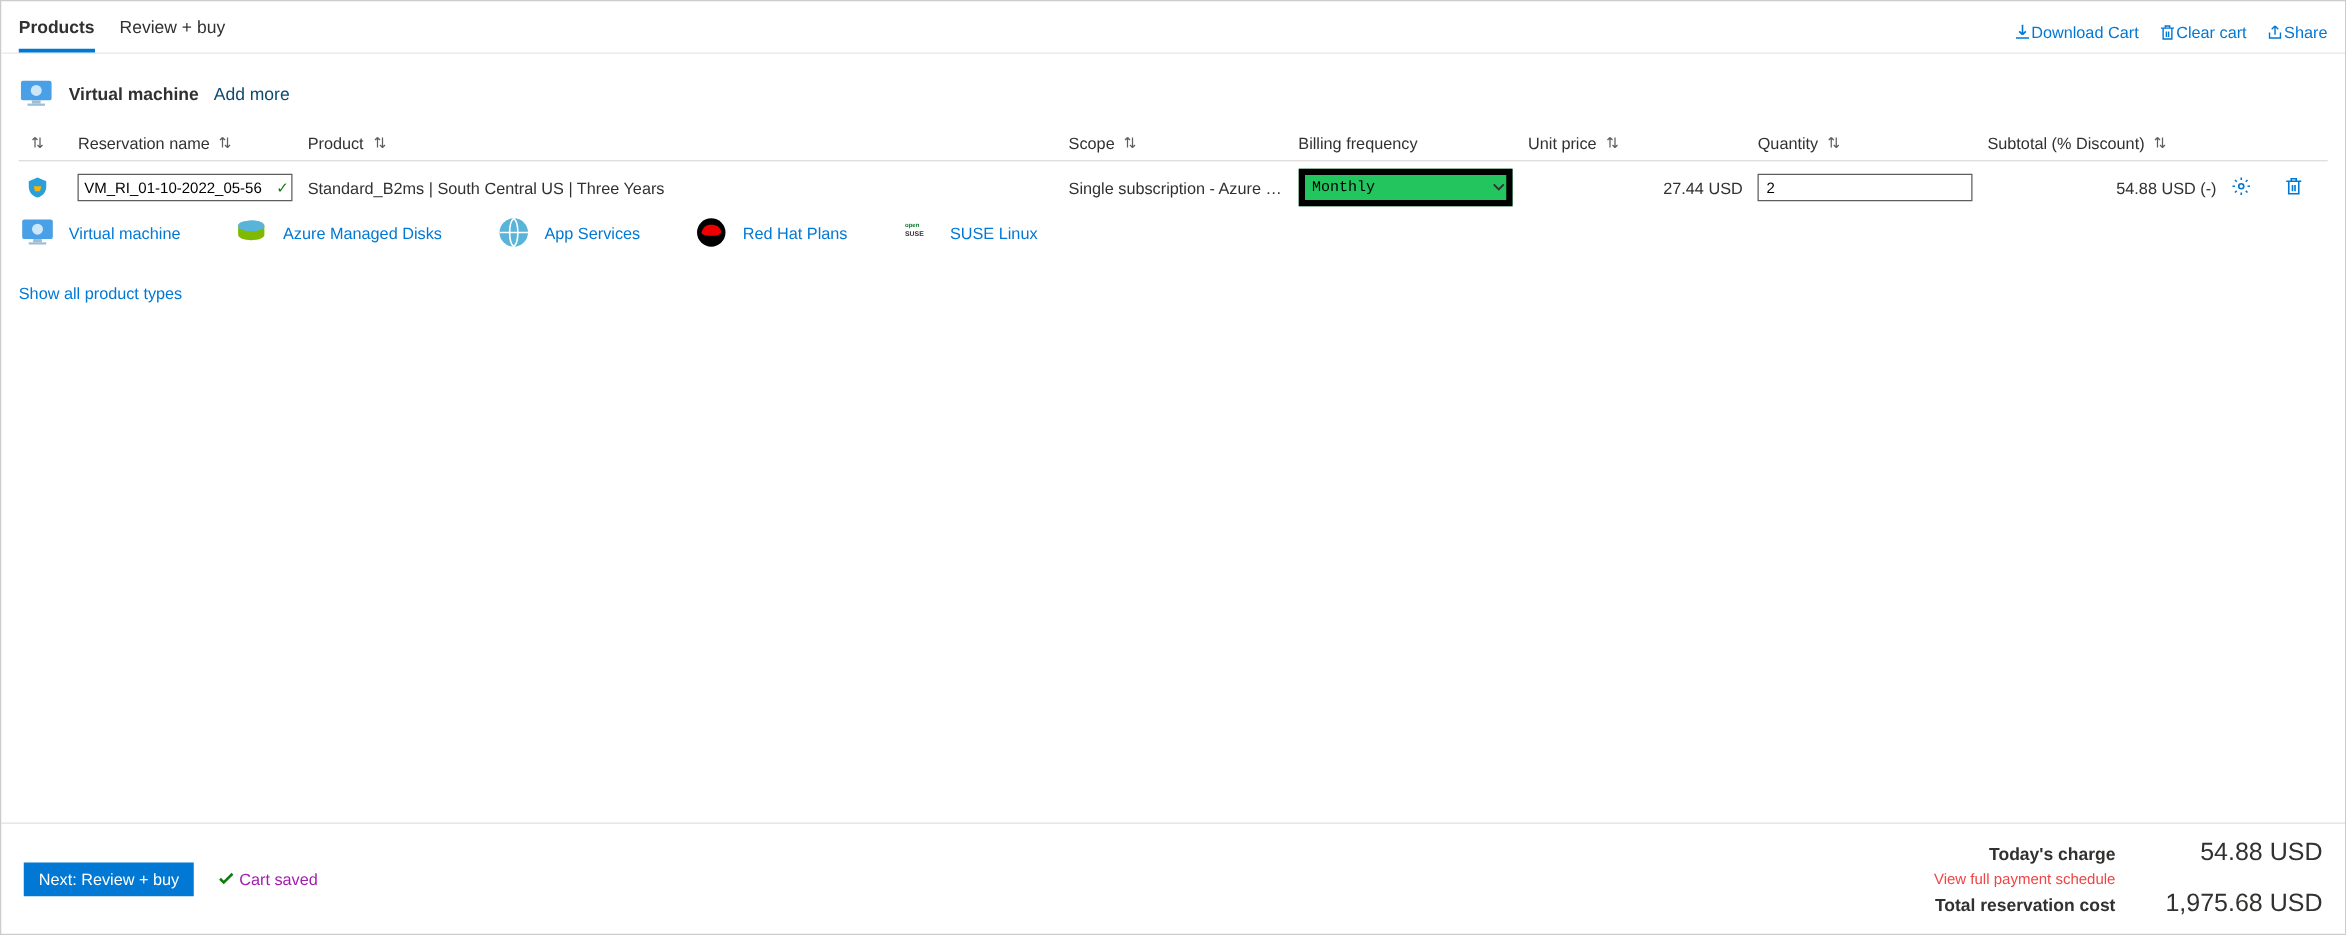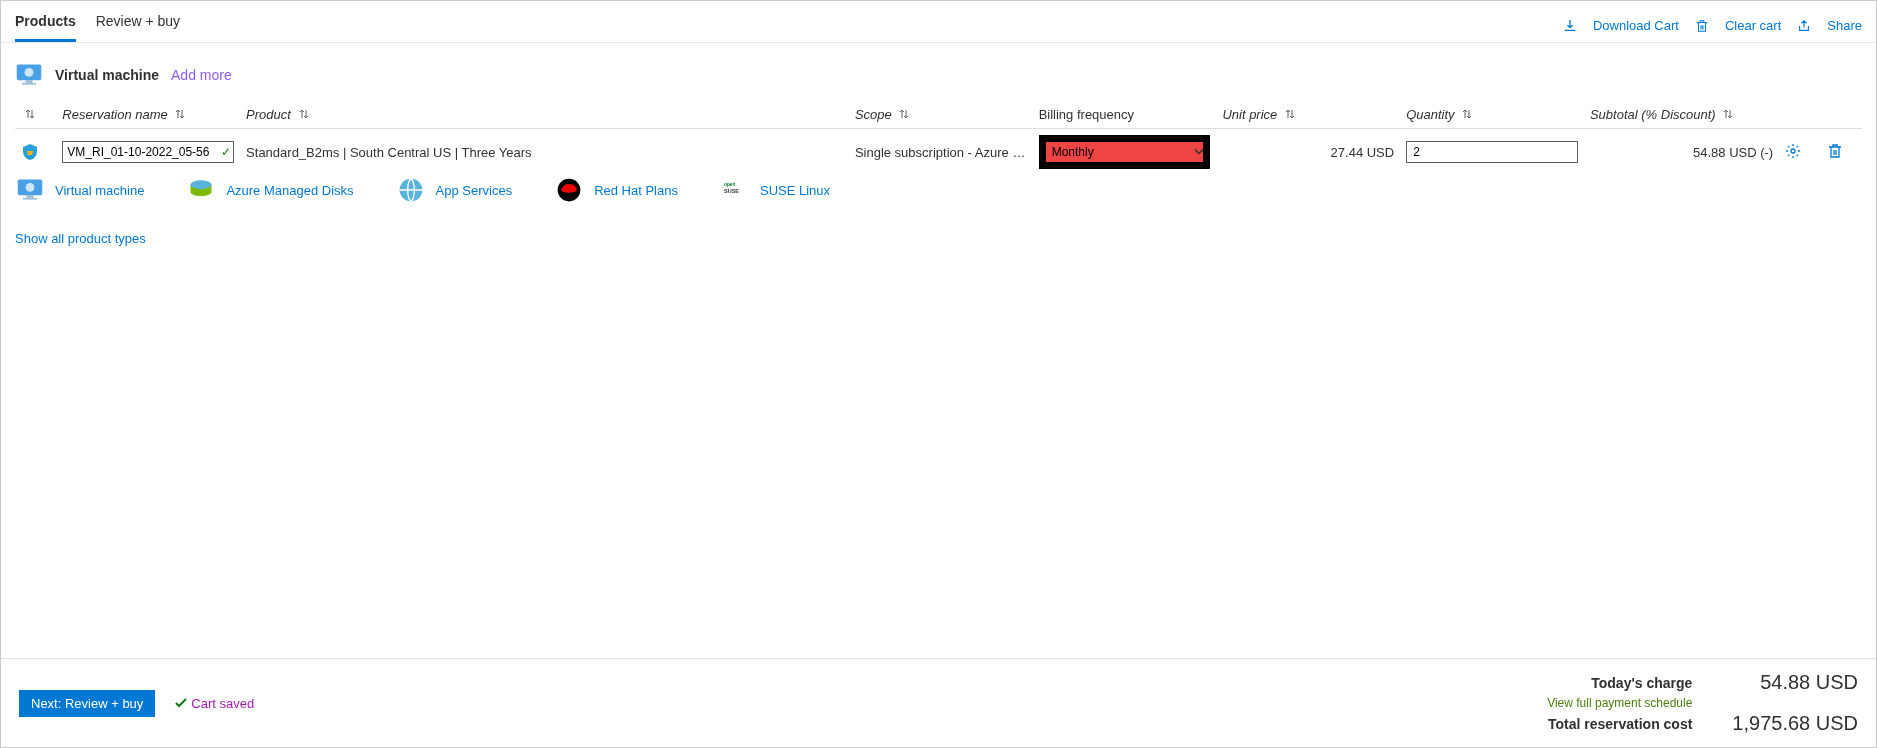--- a/index.html
+++ b/index.html
@@ -4,30 +4,30 @@
 <style>
   * { box-sizing: border-box; margin: 0; padding: 0; }
   body { font-family: 'Segoe UI', Tahoma, sans-serif; font-size: 13px; color: #323130; background: #fff; width: 1877px; height: 748px; border: 1px solid #ccc; display: flex; flex-direction: column; overflow: hidden; }
 
   
   .topbar { display: flex; align-items: center; padding: 8px 14px 0 14px; border-bottom: 1px solid #e8e8e8; position: relative; }
   .tabs { display: flex; gap: 20px; justify-content: space-between; }
   .tab { padding: 4px 0 10px 0; cursor: pointer; font-size: 14px; color: #323130; }
   .tab.active { font-weight: 600; border-bottom: 3px solid #0078d4; }
   .top-actions { margin-left: auto; display: flex; gap: 16px; align-items: center; color: #0078d4; font-size: 13px; }
-  .top-actions .action { display: inline-flex; align-items: center; gap: 16px; cursor: pointer; }
+  .top-actions .action { display: inline-flex; align-items: center; gap: 0; cursor: pointer; }
   .top-actions .action svg { width: 14px; height: 14px; }
 
   
   .content { flex: 1; padding: 18px 14px 0 14px; overflow: auto; }
 
   .section-hdr { display: flex; align-items: center; gap: 12px; margin-bottom: 12px; }
   .vm-icon { width: 28px; height: 28px; display:flex; align-items:center; justify-content:center; }
   .section-title { font-weight: 600; font-size: 14px; }
-  .add-more-link { color: #8b5cf6; font-size: 14px; cursor: pointer; }
+  .add-more-link { color: #0c4a6e; font-size: 14px; cursor: pointer; }
 
   
   .tbl { width: 100%; border-collapse: collapse; table-layout: fixed; }
   .tbl th { text-align: left; font-weight: 400; font-size: 13px; color: #323130; padding: 6px 6px; border-bottom: 1px solid #e1dfdd; white-space: nowrap; }
   .tbl td { padding: 6px 6px; font-size: 13px; vertical-align: middle; white-space: nowrap; overflow: hidden; text-overflow: ellipsis; }
   .col-icon { width: 36px; }
   .col-name { width: 160px; }
   .col-prod { width: 530px; }
   .col-scope { width: 160px; }
   .col-freq { width: 160px; }
@@ -38,21 +38,21 @@
   .col-del  { width: 36px; text-align:center; }
 
   .sort-icon { display:inline-block; margin-left:4px; color:#605e5c; }
   .sort-icon svg { width:10px; height:10px; }
 
   .row-badge { display:inline-block; width:18px; height:18px; vertical-align:middle; }
   .name-input { width: 100%; border: 1px solid #605e5c; padding: 3px 20px 3px 4px; font-size: 12px; position: relative; }
   .name-wrap { position: relative; display: inline-block; width: 100%; }
   .name-wrap .check { position:absolute; right:3px; top:50%; transform:translateY(-50%); color:#107C10; font-size:12px; }
 
-  .freq-select { width: 100%; border: 7px solid #000000; padding: 3px 20px 3px 6px; font-size: 12px; background:#ef4444; appearance:none; position:relative; }
+  .freq-select { width: 100%; border: 5px solid #000000; padding: 3px 20px 3px 6px; font-size: 12px; background:#22c55e; appearance:none; position:relative;font-family:Liberation Mono, monospace; }
   .select-wrap { position:relative; width:100%; display:inline-block; }
   .select-wrap .chev { position:absolute; right:6px; top:50%; transform:translateY(-50%); pointer-events:none; }
   .qty-input { width: 100%; border: 1px solid #605e5c; padding: 3px 6px; font-size: 12px; }
 
   .unit-cell, .sub-cell { text-align: right; }
 
   .gear-btn, .del-btn { cursor: pointer; color:#0078d4; display:inline-flex; justify-content:center; }
 
   .add-more-title { font-size: 16px; font-weight: 700; margin: 30px 0 14px 0; }
   .prod-row { display:flex; gap: 42px; align-items:center; }
@@ -60,25 +60,25 @@
   .prod-item .picon { width:30px; height:30px; display:flex; align-items:center; justify-content:center; }
   .prod-item .pname { color:#0078d4; font-size:13px; }
   .show-all { color:#0078d4; font-size:13px; margin-top:26px; cursor:pointer; display:inline-block; }
 
   
   .footer { border-top:1px solid #e1dfdd; padding: 12px 18px; display:flex; align-items:center; }
   .next-btn { background:#0078d4; color:#fff; border:none; padding: 6px 12px; font-size:13px; cursor:pointer; }
   .saved { margin-left: 20px; color:#a21caf; font-size:13px; display:flex; align-items:center; gap:4px; }
   .totals { margin-left:auto; text-align:right; display:grid; grid-template-columns: auto auto; column-gap: 40px; row-gap: 2px; align-items:center; }
   .totals .label { font-weight:700; font-size:14px; text-align:right; }
-  .totals .link  { color:#4d7c0f; font-size:12px; cursor:pointer; text-align:right; grid-column: 1; }
+  .totals .link  { color:#ef4444; font-size:12px; cursor:pointer; text-align:right; grid-column: 1; }
   .totals .val   { font-size:20px; grid-column:2; }
   .totals .spacer { grid-column:2; }
 
-  .sort-cell { cursor:pointer;font-style:italic; }
+  .sort-cell { cursor:pointer; }
 </style>
 </head>
 <body>
 
 <div class="topbar">
   <div class="tabs">
     <div class="tab active">Products</div>
     <div class="tab">Review + buy</div>
   </div>
   <div class="top-actions">

